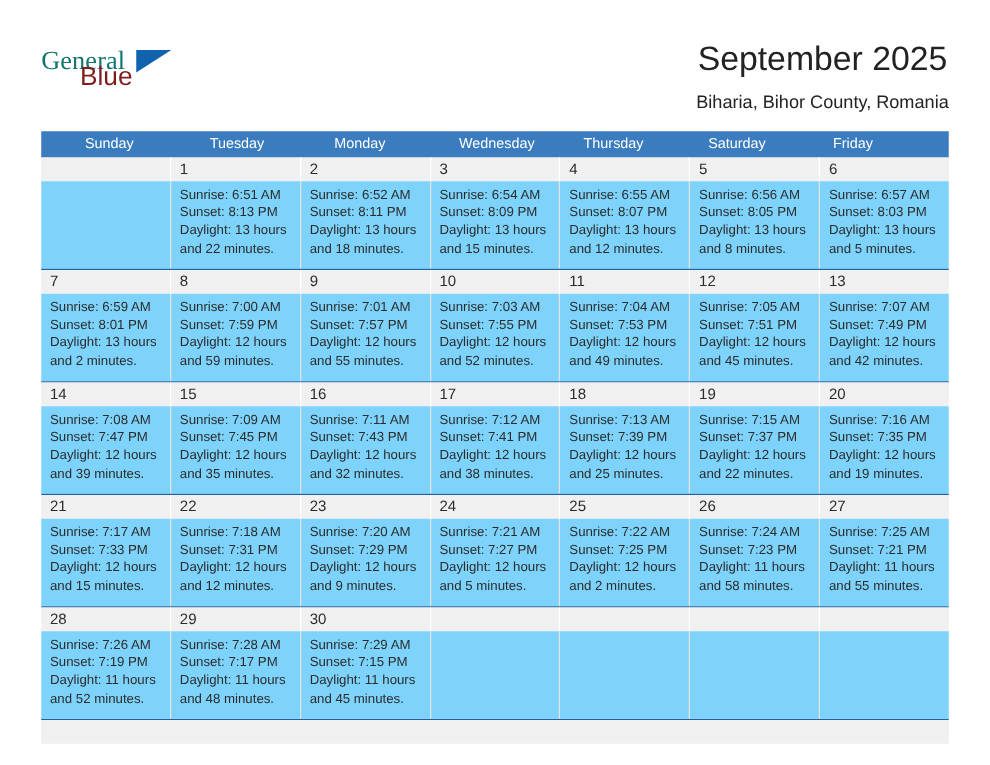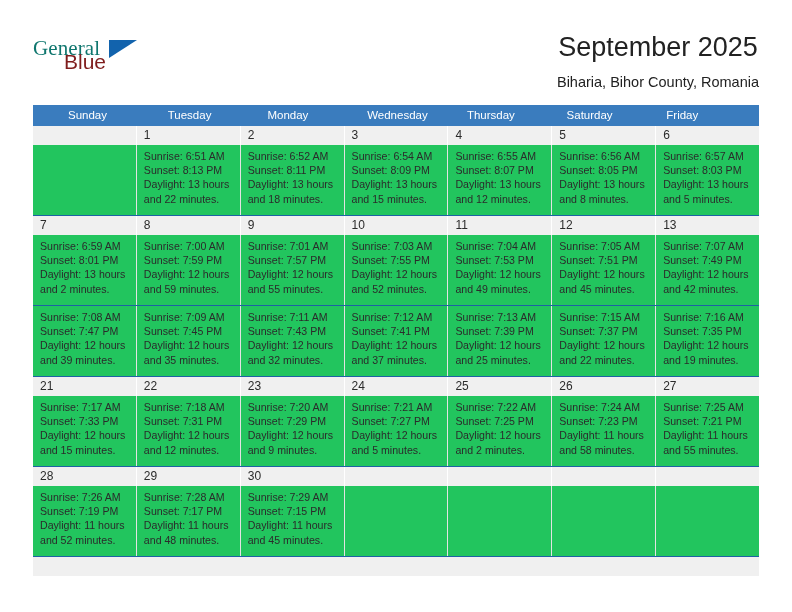--- a/index.html
+++ b/index.html
@@ -124,21 +124,21 @@
     color: #2b2b2b;
     border-left: 1px solid #ffffff;
     overflow: hidden;
     white-space: nowrap;
   }
   .num-cell:first-child { border-left: none; }
 
   .week-body {
     display: flex;
     height: 70px;
-    background: #22c55e;
+    background: #7dd3fc;
   }
   .info-cell {
     flex: 1 1 0;
     box-sizing: border-box;
     padding: 4px 6px 0 7px;
     border-left: 1px solid #e3e3e3;
     overflow: hidden;
   }
   .info-cell:first-child { border-left: none; }
   .info-line {
@@ -287,20 +287,29 @@
             </div>
             <div class="info-cell">
               <div class="info-line">Sunrise: 7:07 AM</div>
               <div class="info-line">Sunset: 7:49 PM</div>
               <div class="info-line">Daylight: 12 hours</div>
               <div class="info-line">and 42 minutes.</div>
             </div>
           </div>
         </div>
         <div class="week">
+          <div class="week-numbers">
+            <div class="num-cell">14</div>
+            <div class="num-cell">15</div>
+            <div class="num-cell">16</div>
+            <div class="num-cell">17</div>
+            <div class="num-cell">18</div>
+            <div class="num-cell">19</div>
+            <div class="num-cell">20</div>
+          </div>
           <div class="week-body">
             <div class="info-cell">
               <div class="info-line">Sunrise: 7:08 AM</div>
               <div class="info-line">Sunset: 7:47 PM</div>
               <div class="info-line">Daylight: 12 hours</div>
               <div class="info-line">and 39 minutes.</div>
             </div>
             <div class="info-cell">
               <div class="info-line">Sunrise: 7:09 AM</div>
               <div class="info-line">Sunset: 7:45 PM</div>
@@ -310,21 +319,21 @@
             <div class="info-cell">
               <div class="info-line">Sunrise: 7:11 AM</div>
               <div class="info-line">Sunset: 7:43 PM</div>
               <div class="info-line">Daylight: 12 hours</div>
               <div class="info-line">and 32 minutes.</div>
             </div>
             <div class="info-cell">
               <div class="info-line">Sunrise: 7:12 AM</div>
               <div class="info-line">Sunset: 7:41 PM</div>
               <div class="info-line">Daylight: 12 hours</div>
-              <div class="info-line">and 37 minutes.</div>
+              <div class="info-line">and 38 minutes.</div>
             </div>
             <div class="info-cell">
               <div class="info-line">Sunrise: 7:13 AM</div>
               <div class="info-line">Sunset: 7:39 PM</div>
               <div class="info-line">Daylight: 12 hours</div>
               <div class="info-line">and 25 minutes.</div>
             </div>
             <div class="info-cell">
               <div class="info-line">Sunrise: 7:15 AM</div>
               <div class="info-line">Sunset: 7:37 PM</div>

